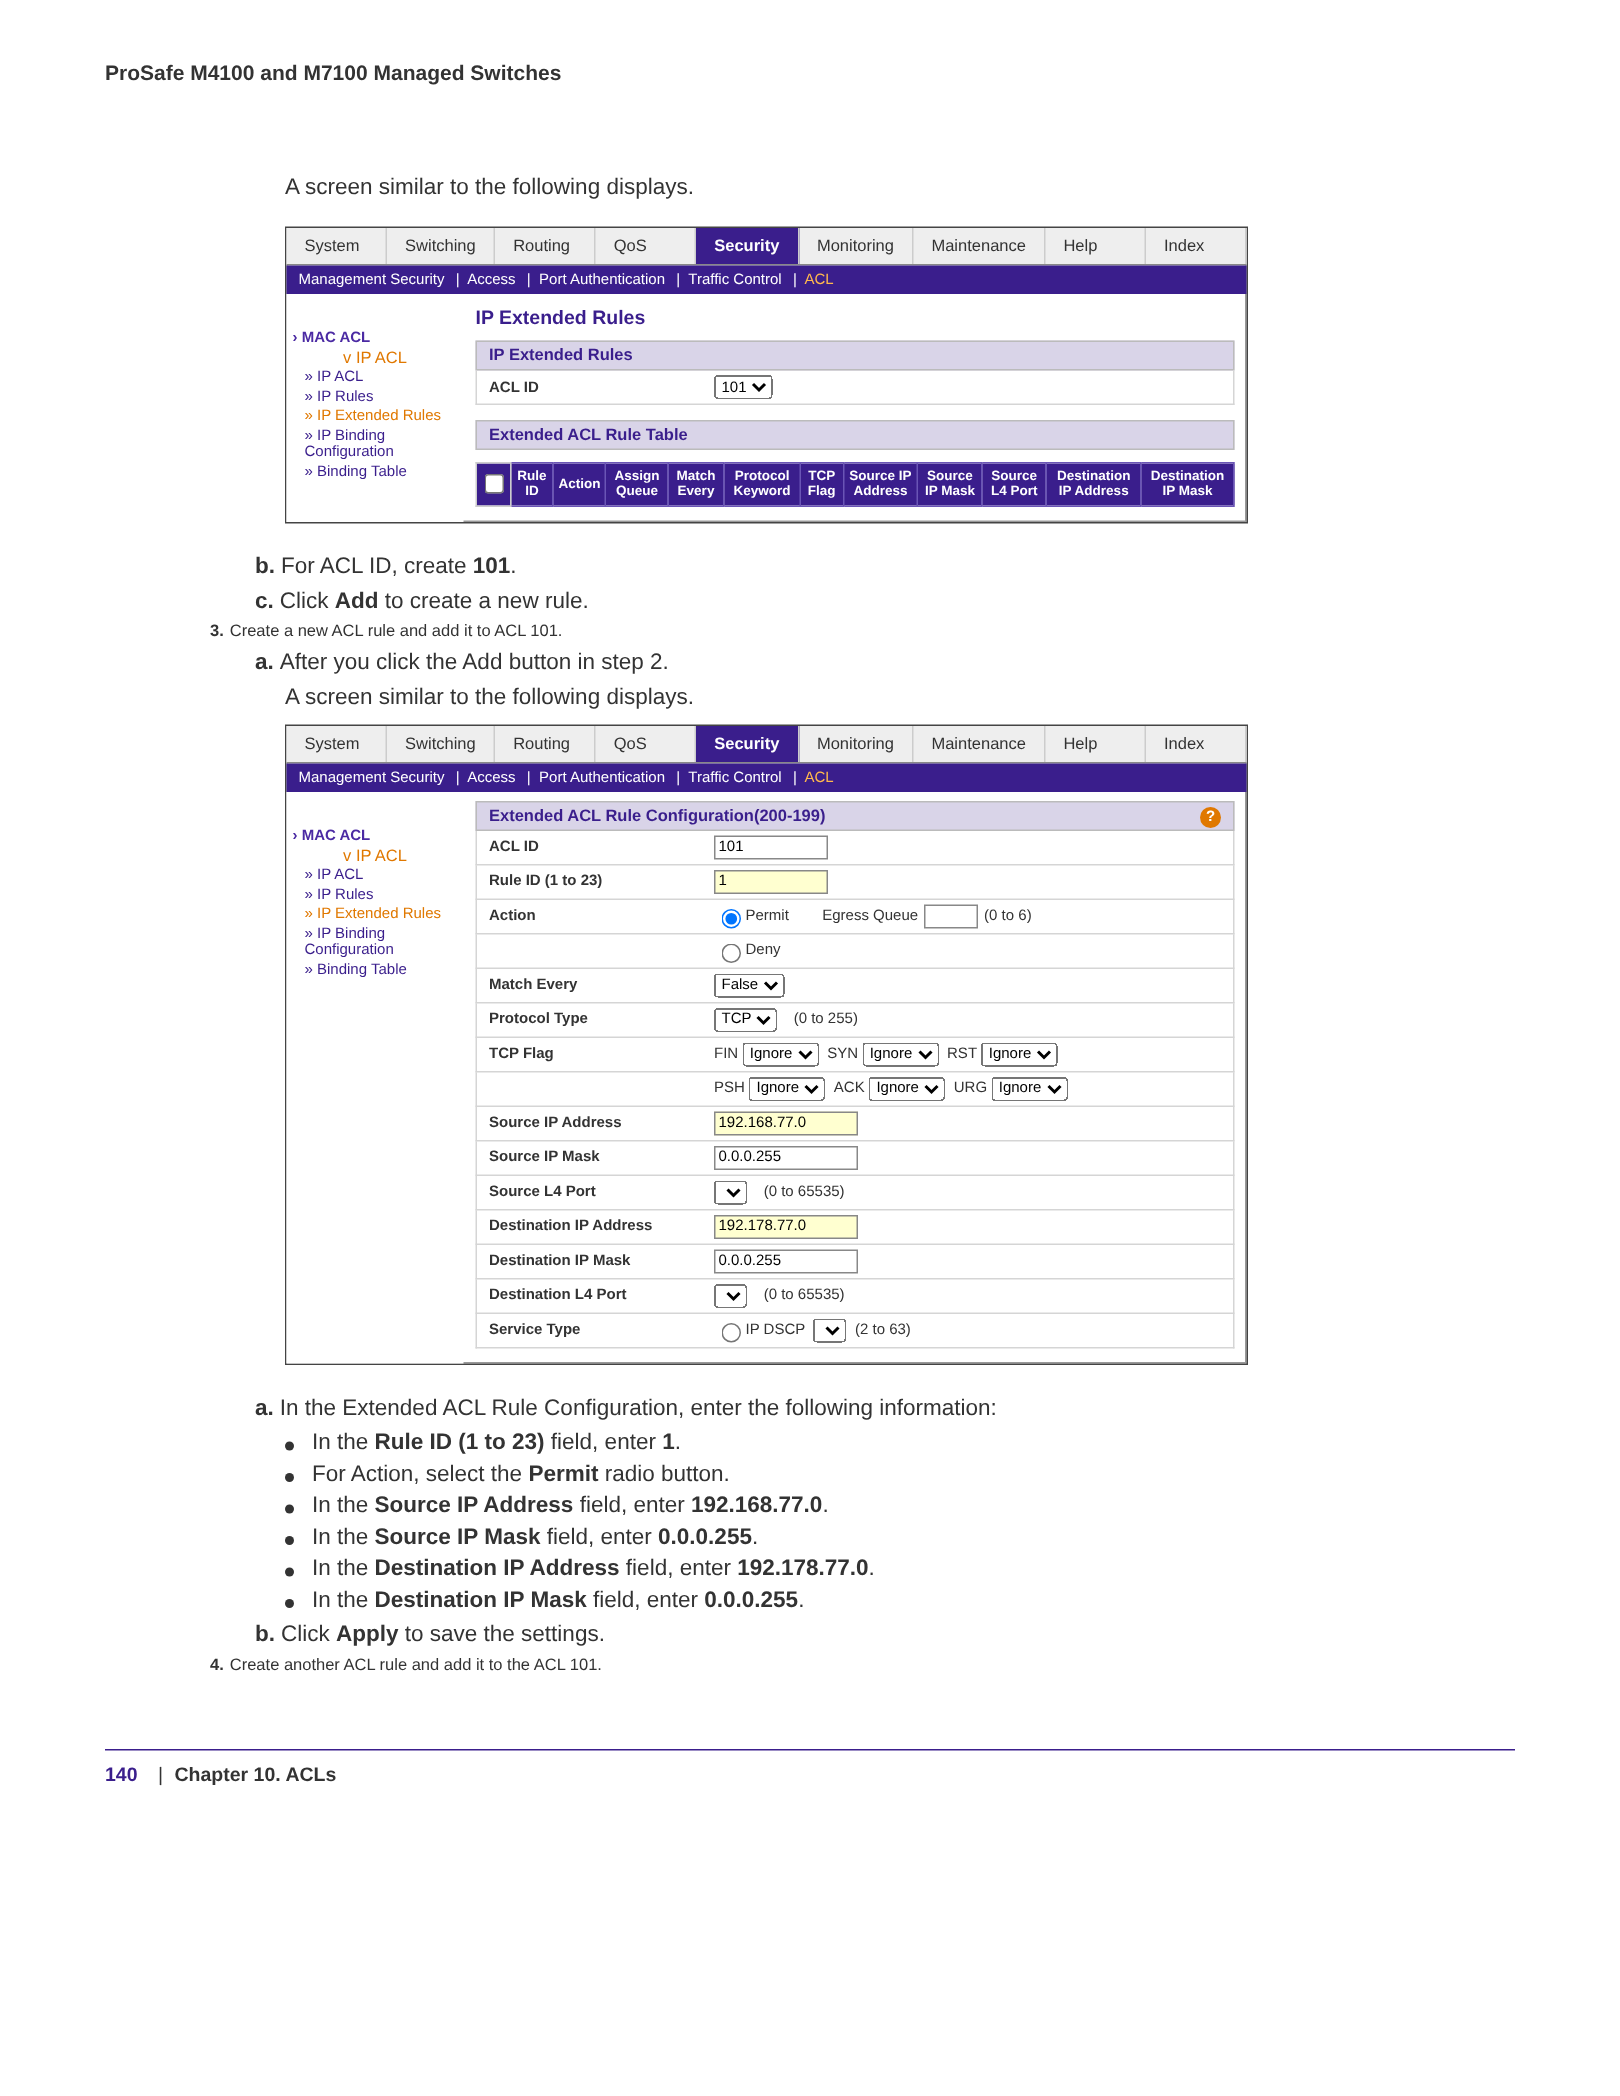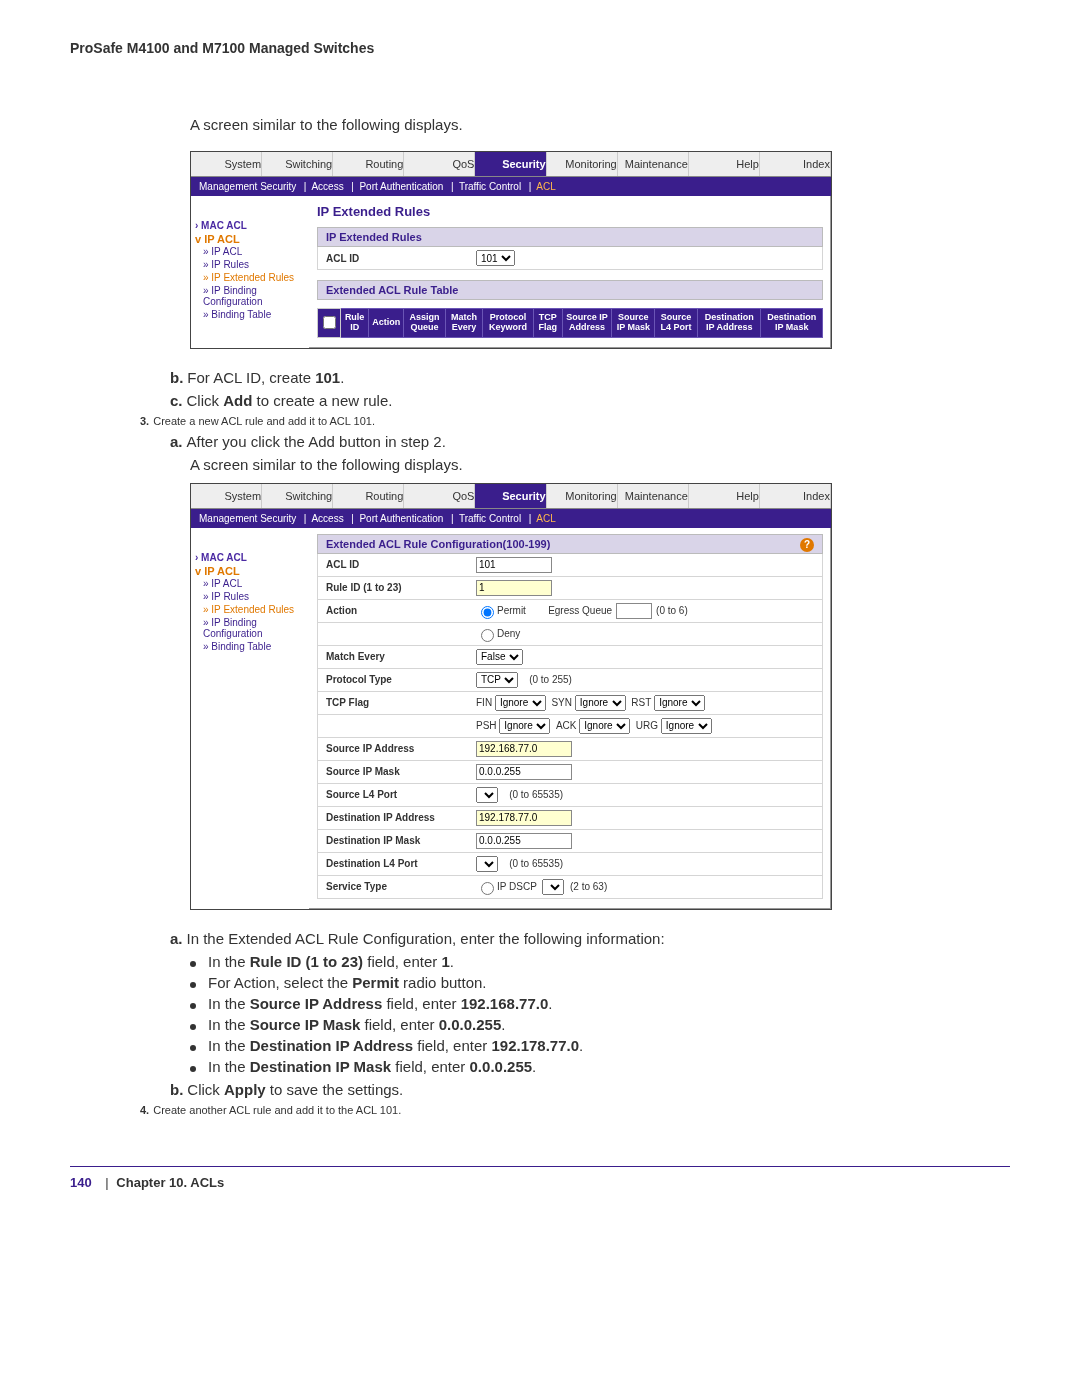--- a/index.html
+++ b/index.html
@@ -35,29 +35,29 @@
     margin: 10px 0 20px 120px;
     border: 1px solid #444;
     background: #fff;
     font-size: 11px;
     font-family: Verdana, Tahoma, sans-serif;
     color: #333;
     box-shadow: 0 0 0 1px #999 inset;
     width: 640px;
   }
   .top-tabs { display:flex; background:#eee; border-bottom:1px solid #888; }
-  .top-tab { flex:1; text-align:right; padding:6px 0; border-right:1px solid #ccc; font-size:11px; }
+  .top-tab { flex:1; text-align:left; padding:6px 12px; border-right:1px solid #ccc; font-size:11px; }
   .top-tab.security { background:#3a1e8c; color:#fff; font-weight:bold; }
   .subbar { background:#3a1e8c; color:#fff; padding:4px 8px; font-size:10px; }
   .subbar span { margin-right:2px; }
   .subbar .acl { color:#ffb84d; }
   .main-area { display:flex; }
   .sidebar { width:110px; background:#fff; border-right:0; padding:22px 4px; }
   .side-item { font-size:10px; padding:2px 0; color:#4b2aa3; font-weight:bold;}
-  .side-ip  { color:#e07800; font-weight:bold; }
+  .side-ip  { color:#e07800; font-weight:normal;text-align:center; }
   .side-sub { font-size:10px; padding:1px 0 1px 8px; color:#3a1e8c; }
   .side-sub.active { color:#e07800; }
   .content { flex:1; padding:6px 8px 10px 8px; }
   .section-title { color:#3a1e8c; font-weight:bold; font-size:13px; margin:2px 0 8px 0; }
   .tbl-title-bar { background:#d9d4e8; color:#3a1e8c; font-weight:bold; font-size:11px; padding:3px 8px; border:1px solid #bbb;}
   .row-field { display:flex; align-items:center; font-size:10px; padding:3px 8px; border:1px solid #d5d5d5; border-top:none; }
   .row-label { width:150px; font-weight:bold; }
   .mini-input { font-size:10px; padding:0 2px; border:1px solid #888; background:#ffffd0; height:14px; }
   .mini-input.plain { background:#fff; }
   .mini-select { font-size:10px; height:16px; }
@@ -170,21 +170,21 @@
       <div class="side-item">› <span>MAC ACL</span></div>
       <div class="side-ip">v <span>IP ACL</span></div>
       <div class="side-sub">» <span>IP ACL</span></div>
       <div class="side-sub">» <span>IP Rules</span></div>
       <div class="side-sub active">» <span>IP Extended Rules</span></div>
       <div class="side-sub">» <span>IP Binding Configuration</span></div>
       <div class="side-sub">» <span>Binding Table</span></div>
     </div>
     <div class="content">
       <div class="tbl-title-bar">
-        <span>Extended ACL Rule Configuration(100-199)</span><span class="help-icon">?</span>
+        <span>Extended ACL Rule Configuration(200-199)</span><span class="help-icon">?</span>
       </div>
       <div class="row-field">
           <span class="row-label">ACL ID</span>
         <input class="mini-input plain" style="width: 70px;" value="101">
         </div>
       <div class="row-field">
           <span class="row-label">Rule ID (1 to 23)</span>
         <input class="mini-input" style="width: 70px;" value="1">
         </div>
       <div class="row-field"><span class="row-label">Action</span>

